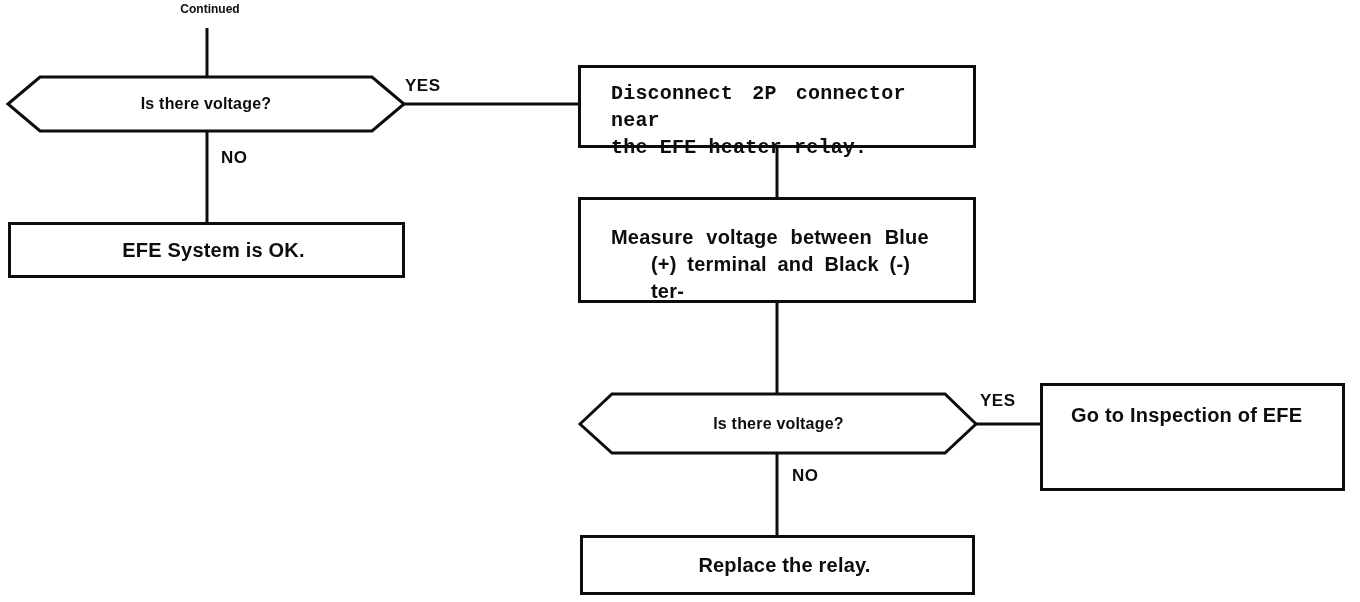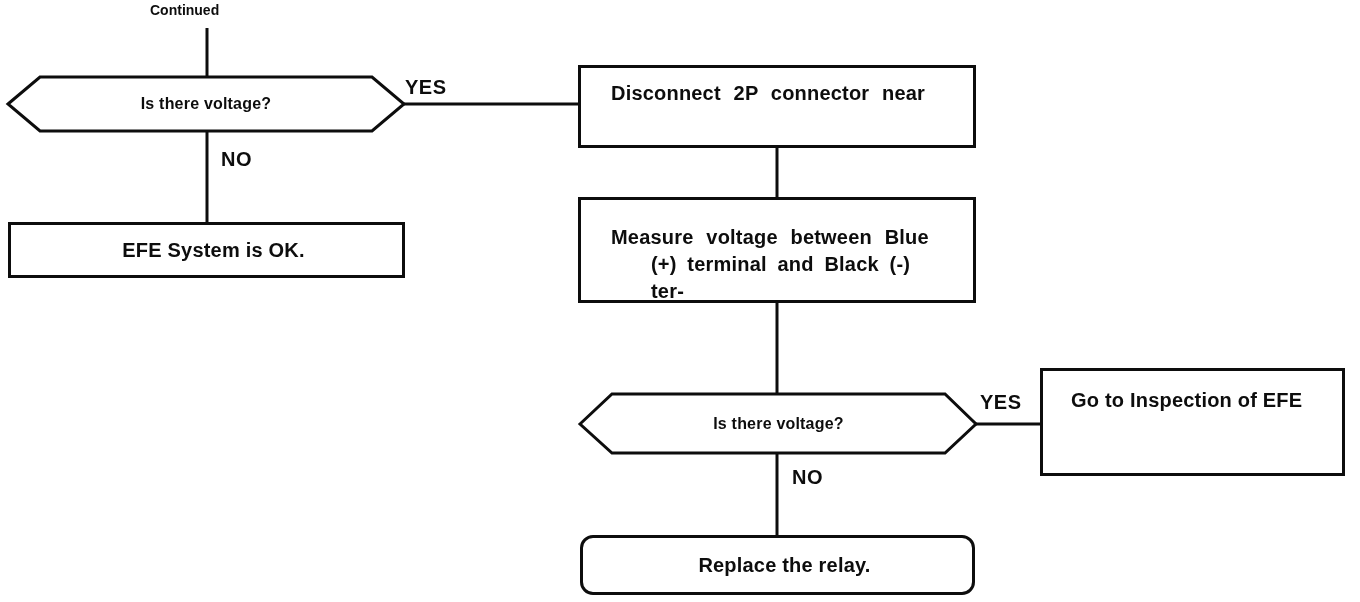--- a/index.html
+++ b/index.html
@@ -44,36 +44,36 @@
     position: absolute;
     display: flex;
     align-items: center;
     justify-content: center;
     text-align: center;
     font-size: 16px;
     letter-spacing: 0.2px;
   }
   .edge-label {
     position: absolute;
-    font-size: 20px;
+    font-size: 17px;
     letter-spacing: 0.5px;
   }
   .continued-label {
     position: absolute;
     left: 150px;
     top: 2px;
     width: 120px;
-    text-align: left;
-    font-size: 14px;
+    text-align: center;
+    font-size: 12px;
   }
-  .box-disconnect { left: 578px; top: 65px;  width: 398px; height: 83px;  padding: 12px 26px 0 30px; }
+  .box-disconnect { left: 578px; top: 65px;  width: 398px; height: 83px;  padding: 12px 26px 0 30px; font-family: Liberation Mono, monospace; }
   .box-ok         { left: 8px;   top: 222px; width: 397px; height: 56px; }
   .box-measure    { left: 578px; top: 197px; width: 398px; height: 106px; padding: 24px 24px 0 30px; }
-  .box-goto       { left: 1040px; top: 368px; width: 305px; height: 108px; padding: 15px 16px 0 28px; line-height: 28px; }
-  .box-replace    { left: 580px; top: 535px; width: 395px; height: 60px; border-radius: 13px; }
+  .box-goto       { left: 1040px; top: 383px; width: 305px; height: 108px; padding: 15px 16px 0 28px; line-height: 28px; }
+  .box-replace    { left: 580px; top: 535px; width: 395px; height: 60px; }
   .hex1-text { left: 40px;  top: 77px;  width: 332px; height: 54px; }
   .hex2-text { left: 612px; top: 394px; width: 333px; height: 59px; }
   .yes1-label { left: 405px; top: 76px; }
   .no1-label  { left: 221px; top: 148px; }
   .yes2-label { left: 980px; top: 391px; }
   .no2-label  { left: 792px; top: 466px; }
   .wide { word-spacing: 7px; }
   .wide2 { word-spacing: 5px; margin-left: 40px; }
 </style>
 </head>
@@ -94,20 +94,21 @@
   </svg>
 
   <div class="continued-label">Continued</div>
 
   <div class="hex-text hex1-text">Is there voltage?</div>
   <div class="edge-label yes1-label">YES</div>
   <div class="edge-label no1-label">NO</div>
 
   <div class="box box-disconnect">
     <div class="wide">Disconnect 2P connector near</div>
+    <div>the EFE heater relay.</div>
   </div>
 
   <div class="box center-text box-ok">
     <span>EFE System is OK.</span>
   </div>
 
   <div class="box box-measure">
     <div class="wide">Measure voltage between Blue</div>
     <div class="wide2">(+) terminal and Black (-) ter-</div>
   </div>

